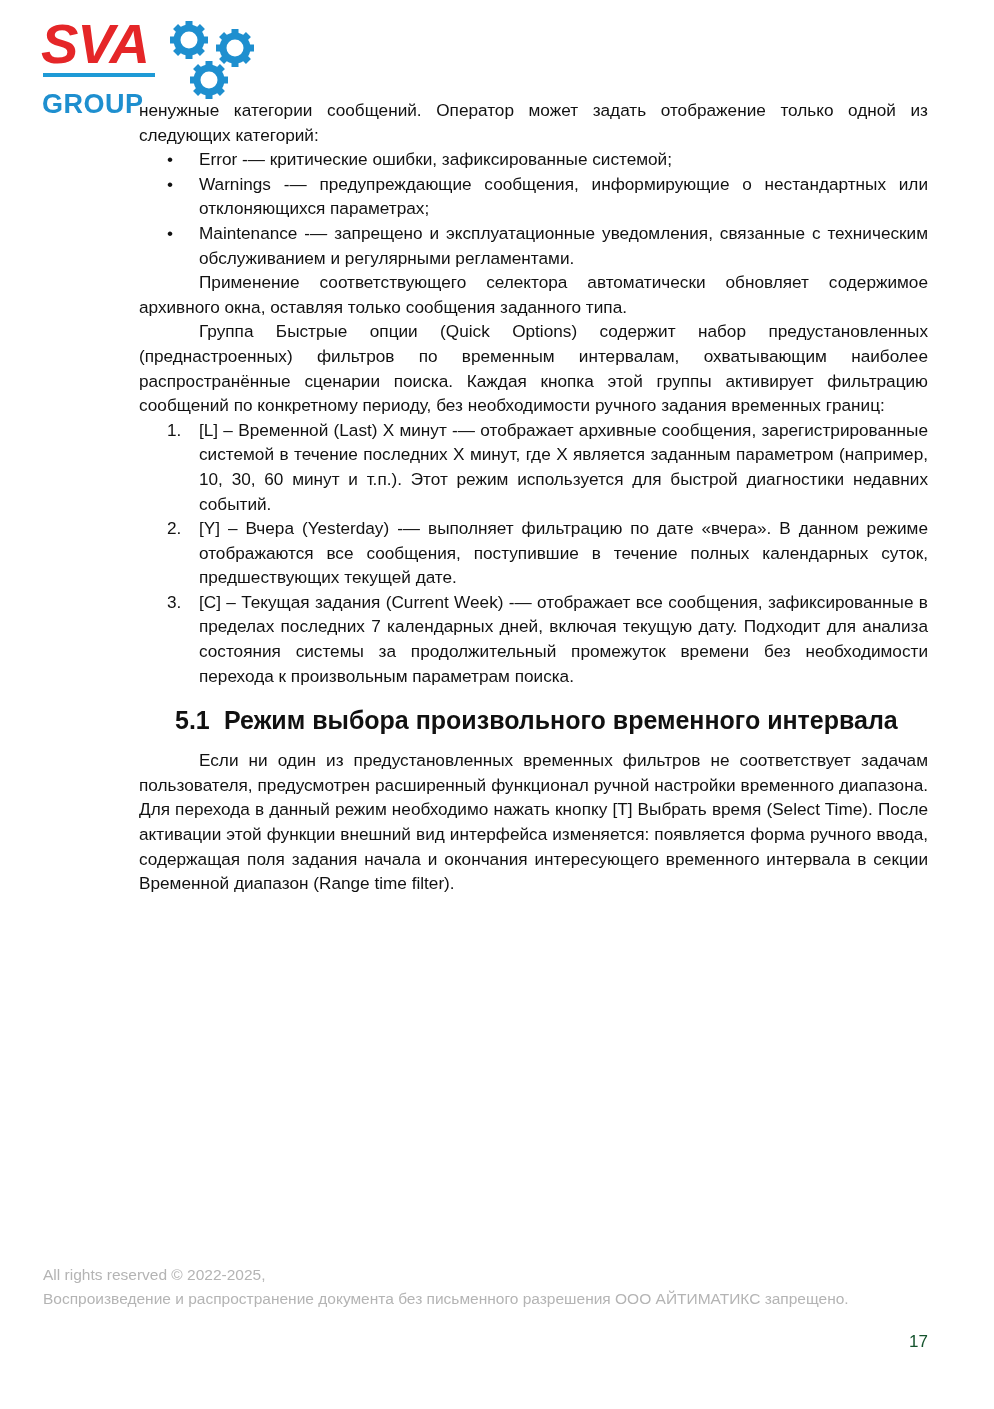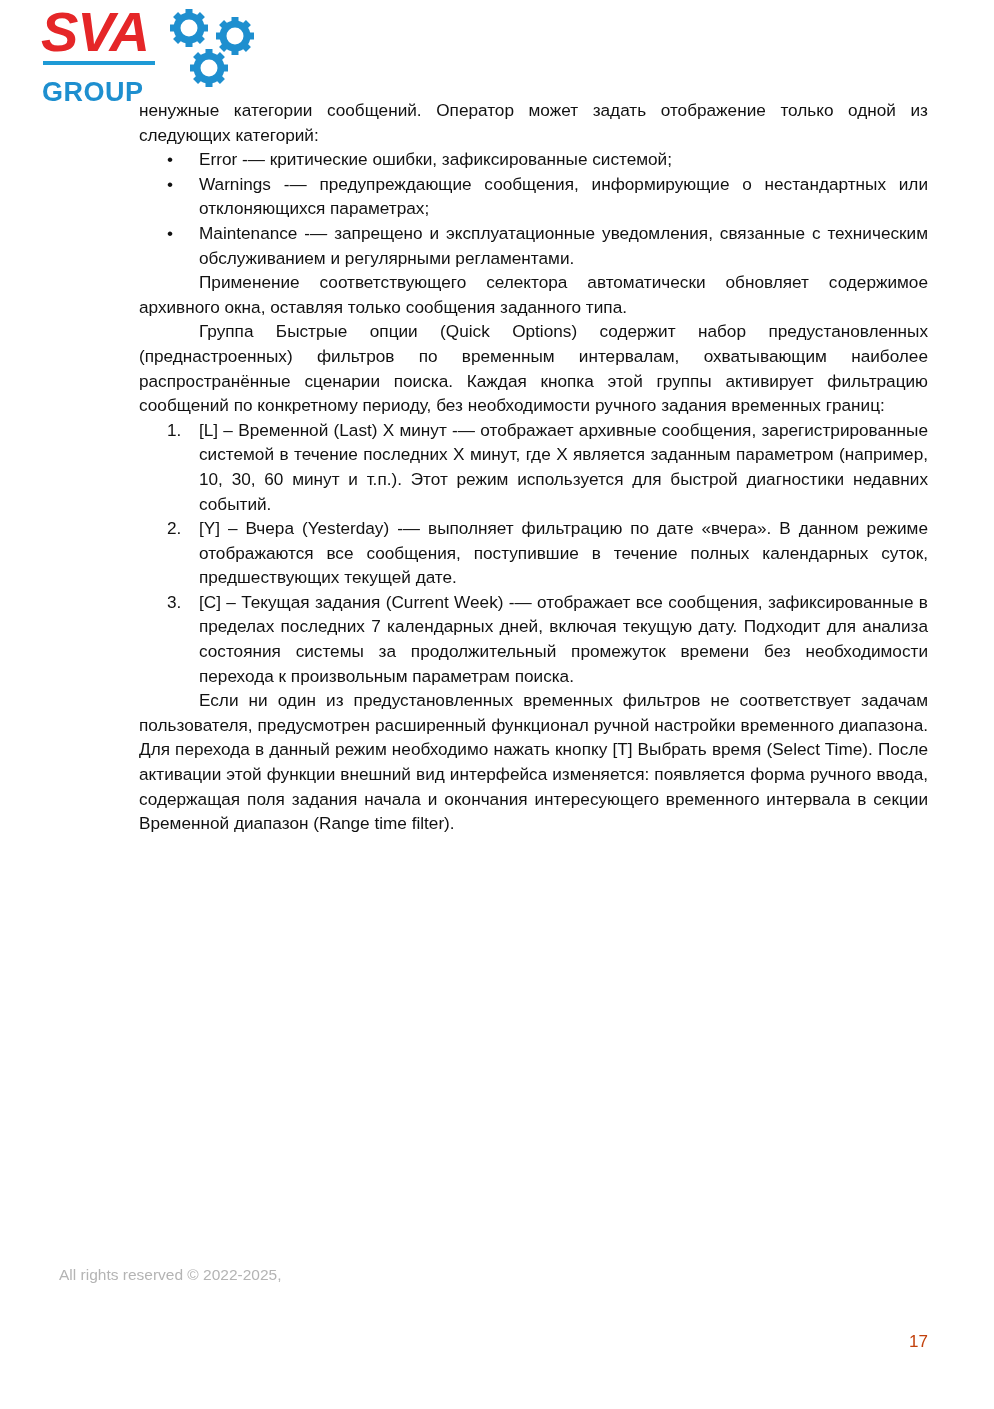--- a/index.html
+++ b/index.html
@@ -1,18 +1,18 @@
 <!DOCTYPE html>
 <html><head>
   <meta charset="utf-8">
   <style>
     html, body { margin: 0; padding: 0; background: #ffffff; }
     body { width: 994px; height: 1409px; position: relative; overflow: hidden;
            font-family: "Liberation Sans", sans-serif; color: #111111; }
-    .logo { position: absolute; left: 41px; top: 4px; width: 218px; height: 88px; text-align: center; }
+    .logo { position: absolute; left: 41px; top: 16px; width: 218px; height: 88px; text-align: center; }
     .logo-sva { position: absolute; left: 0; top: 0; font-family: "Liberation Sans", sans-serif;
                 font-weight: bold; font-style: italic; font-size: 56px; line-height: 56px;
                 color: #e52628; letter-spacing: -1px; }
     .logo-bar { position: absolute; left: 2px; top: 57px; width: 112px; height: 4px; background: #1e9ad6; }
     .logo-group { position: absolute; left: 1px; top: 62px; font-weight: bold; font-size: 27px;
                   line-height: 28px; color: #1e8fcf; letter-spacing: 0.5px; margin-top: 12px; }
     .logo-gears { position: absolute; left: 128px; top: 2px; width: 90px; height: 84px; }
 
     .content { position: absolute; left: 139px; top: 98px; width: 789px;
                font-size: 17.2px; line-height: 24.6px; text-align: justify; }
@@ -25,22 +25,22 @@
     ol.numbered { margin: 0; padding: 0; list-style: none; }
     ol.numbered li { position: relative; padding-left: 60px; }
     ol.numbered li .num { position: absolute; left: 28px; top: 0; }
 
     .heading { position: relative; margin-top: 14px; margin-bottom: 10px; padding-left: 85px;
                font-weight: bold; font-size: 25px; line-height: 36px; text-align: justify;
                text-align-last: auto; }
     .heading .hnum { position: absolute; left: 36px; top: 0; }
 
     .footer { position: absolute; left: 43px; top: 1263px; font-size: 15.5px; line-height: 24px;
-              color: #b4b4b4; margin-left: 16px; }
-    .page-num { position: absolute; right: 66px; top: 1332px; font-size: 17px; color: #c2410c; text-align: center; }
+              color: #b4b4b4; }
+    .page-num { position: absolute; right: 66px; top: 1332px; font-size: 17px; color: #14532d; text-align: center; }
   </style>
 </head>
 <body>
 
 <div class="logo">
   <div class="logo-sva">SVA</div>
   <div class="logo-bar"></div>
   <div class="logo-group">GROUP</div>
   <svg class="logo-gears" viewBox="0 0 90 84">
     <defs>
@@ -88,21 +88,25 @@
       <span class="num">1.</span><b>[L] – Временной (Last) X минут</b><span> -— </span><span>отображает архивные сообщения, зарегистрированные системой в течение последних X минут, где X является заданным параметром (например, 10, 30, 60 минут и т.п.). Этот режим используется для быстрой диагностики недавних событий.</span>
     </li>
     <li>
       <span class="num">2.</span><b>[Y] – Вчера (Yesterday)</b><span> -— </span><span>выполняет фильтрацию по дате «вчера». В данном режиме отображаются все сообщения, поступившие в течение полных календарных суток, предшествующих текущей дате.</span>
     </li>
     <li>
       <span class="num">3.</span><b>[C] – Текущая задания (Current Week)</b><span> -— </span><span>отображает все сообщения, зафиксированные в пределах последних 7 календарных дней, включая текущую дату. Подходит для анализа состояния системы за продолжительный промежуток времени без необходимости перехода к произвольным параметрам поиска.</span>
     </li>
   </ol>
 
+  <h2 class="heading">
+    <span class="hnum">5.1</span><span>Режим выбора произвольного временного интервала</span>
+  </h2>
 
   <p class="indent"><span>Если ни один из предустановленных временных фильтров не соответствует задачам пользователя, предусмотрен расширенный функционал ручной настройки временного диапазона. Для перехода в данный режим необходимо нажать кнопку </span><b>[T] Выбрать время (Select Time)</b><span>. После активации этой функции внешний вид интерфейса изменяется: появляется форма ручного ввода, содержащая поля задания начала и окончания интересующего временного интервала в секции </span><b>Временной диапазон</b><span> (</span><b>Range time filter)</b><span>.</span></p>
 </div>
 
 <div class="footer">
   <div>All rights reserved © 2022-2025,</div>
+  <div>Воспроизведение и распространение документа без письменного разрешения ООО АЙТИМАТИКС запрещено.</div>
 </div>
 
 <div class="page-num">17</div>
 
 </body></html>

